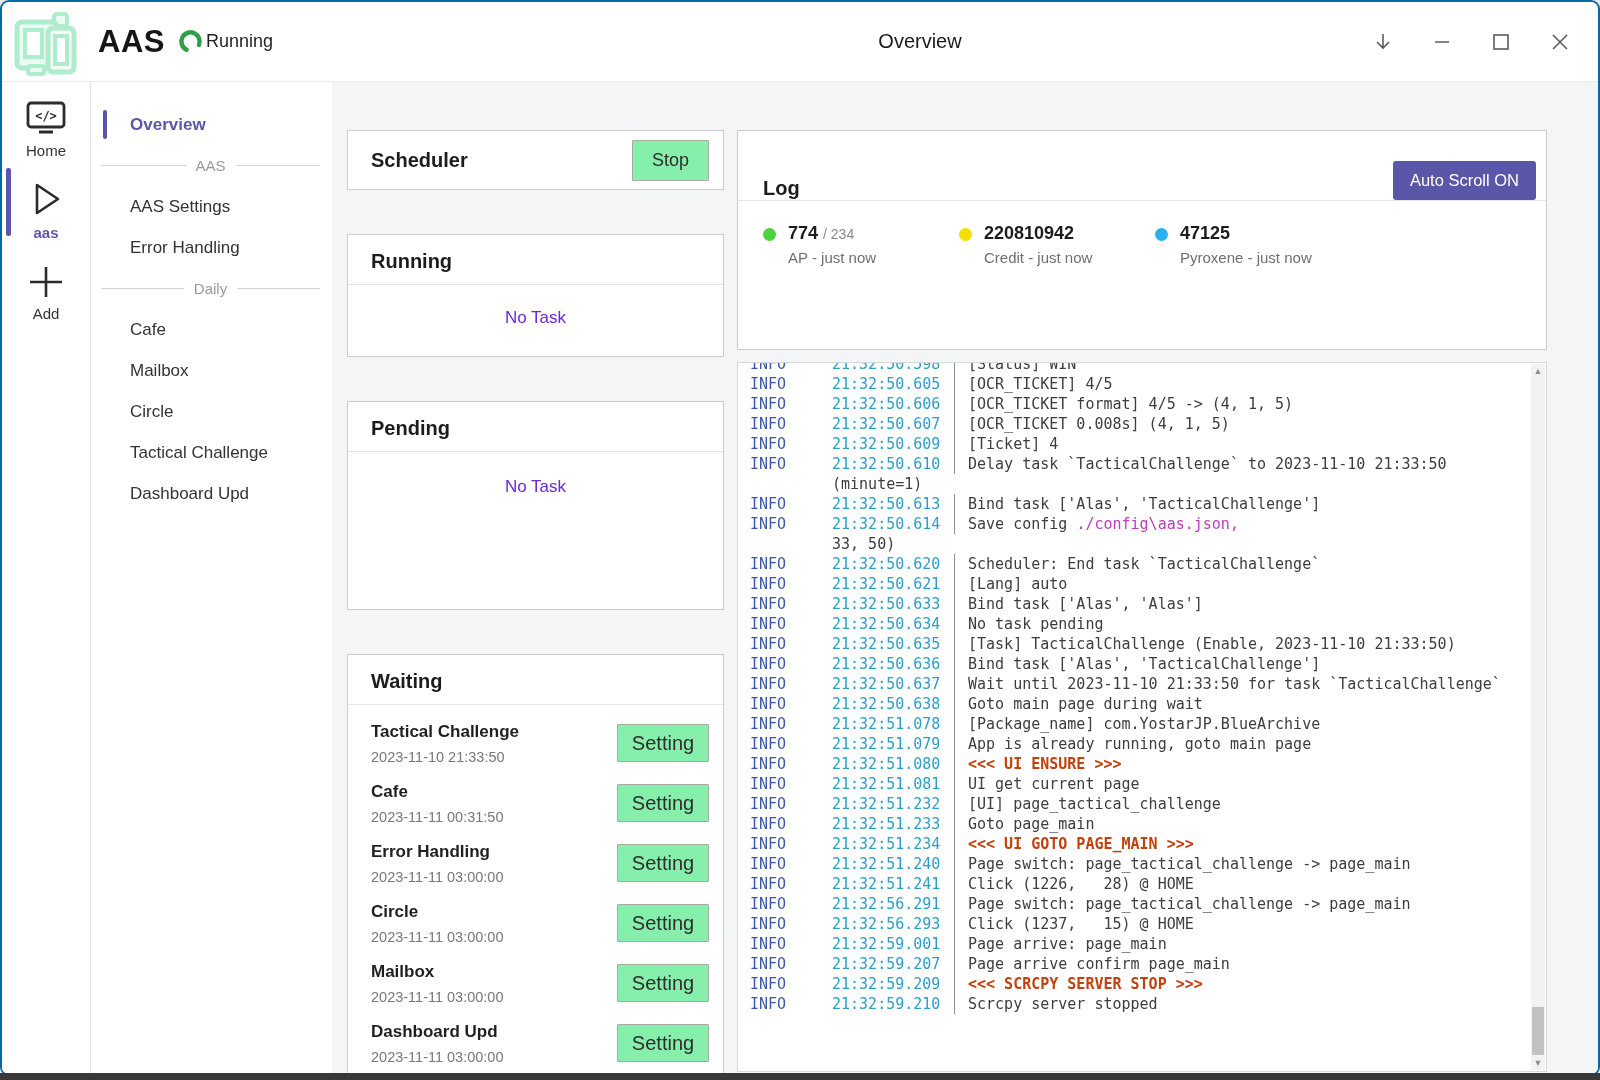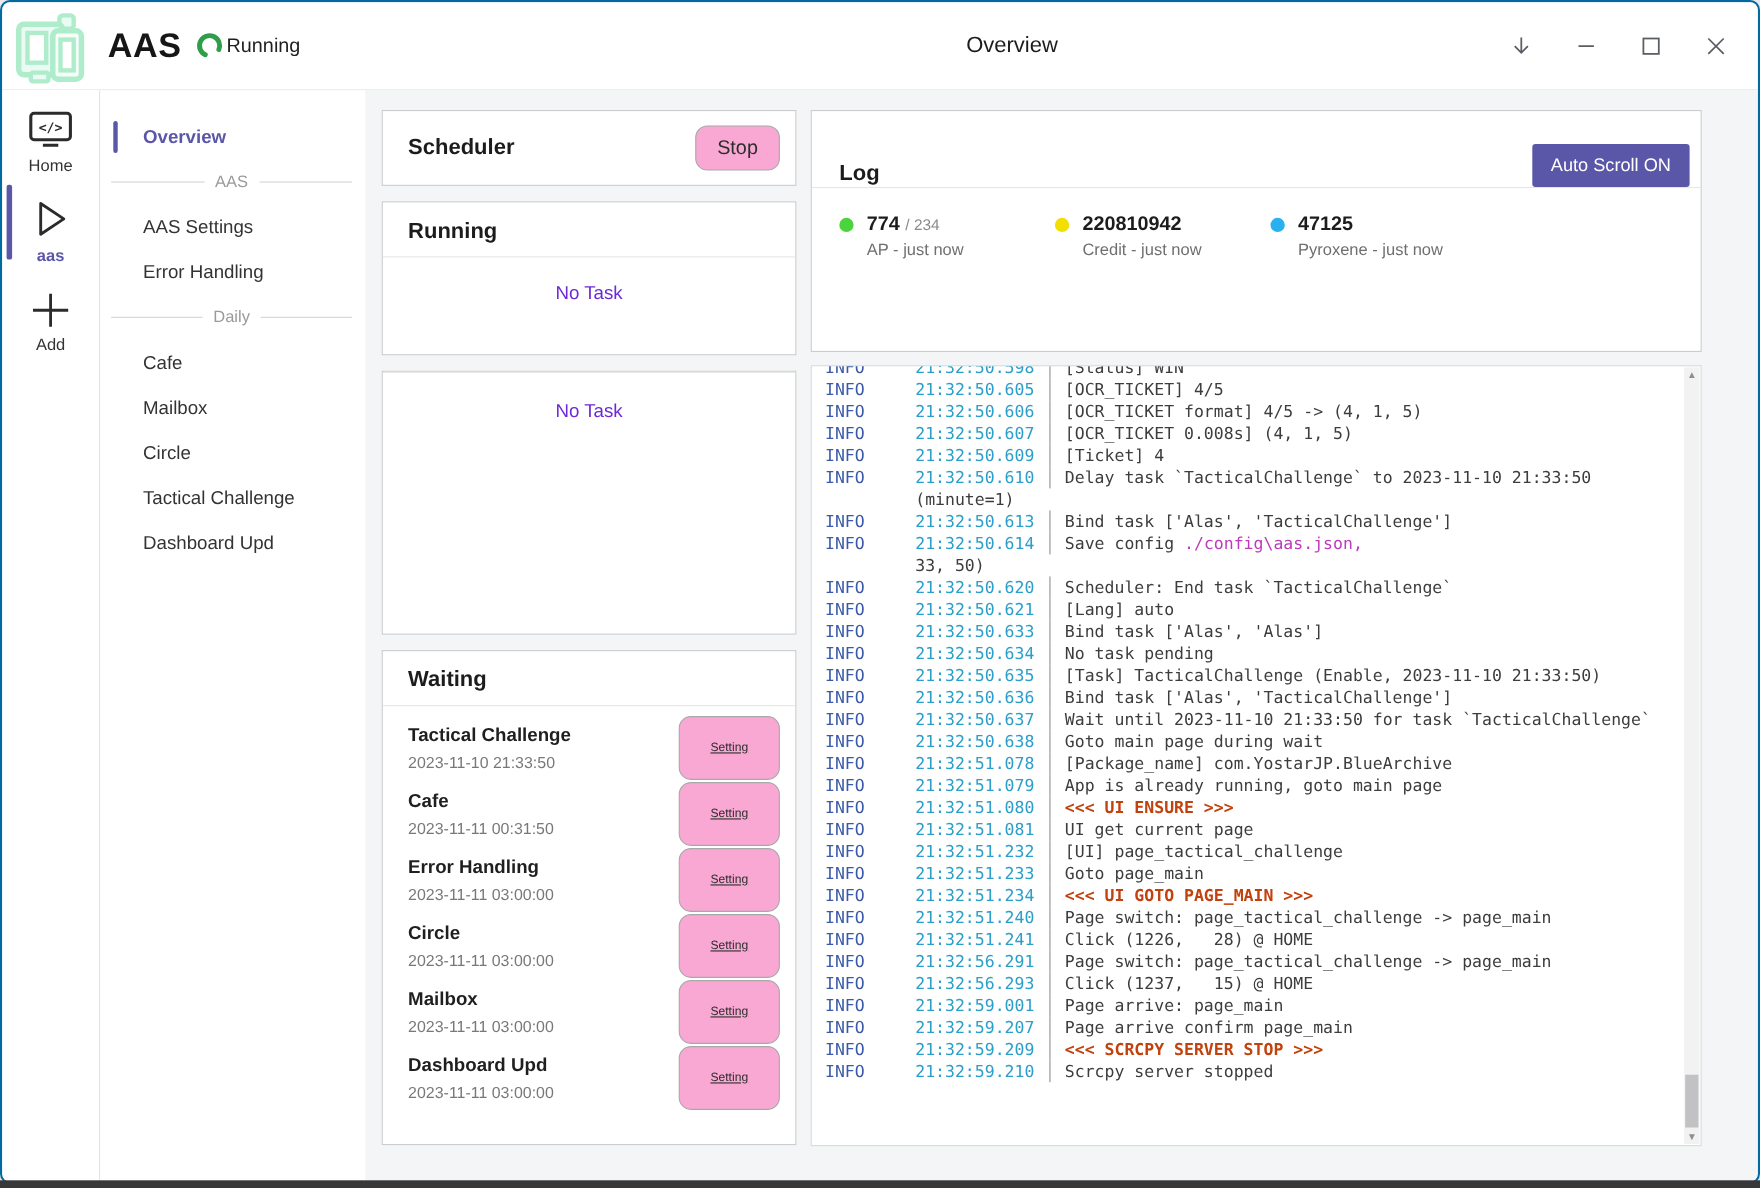--- a/index.html
+++ b/index.html
@@ -44,40 +44,40 @@
   .nav-item .bar { position:absolute; left:12px; top:6px; width:4px; height:29px; background:var(--accent); border-radius:2px; display:none; }
   .nav-item.active { color:var(--accent); font-weight:bold; }
   .nav-item.active .bar { display:block; }
   .nav-divider { height:41px; display:flex; align-items:center; padding:0 12px 0 10px; gap:10px; }
   .nav-divider .line { flex:1; height:1px; background:#d4d4d4; }
   .nav-divider .lbl { font-size:15px; color:#9a9a9a; }
   
   .main { flex:1; background:#f4f5f6; padding:18px 0 0 15px; display:flex; gap:13px; min-height:0; }
   .col-left  { width:377px; flex:0 0 377px; display:flex; flex-direction:column; gap:14px; }
   .col-right { width:810px; flex:0 0 810px; display:flex; flex-direction:column; gap:12px; }
-  .card { background:#fff; border:1px solid #cbcccd; }
+  .card { background:#fff; border:1px solid #cbcccd;margin-top:30px; }
   .card-title { font-size:20px; font-weight:bold; color:#1c1c1c; }
   .hdivider { border-bottom:1px solid #e6e6e6; }
   
   .scheduler-card { height:69px; display:flex; align-items:center; justify-content:space-between; padding:0 14px 0 23px; }
-  .btn-outline { background:#f9a8d4; border:1px solid #a8a8a8; border-radius:11px; color:#2d2d2d; cursor:default; }
+  .btn-outline { background:#86efac; border:1px solid #a8a8a8; border-radius:1px; color:#2d2d2d; cursor:default; }
   .stop-btn { font-size:18px; padding:9px 19px; }
   
   .running-card { height:140px; }
   .pending-card { height:240px; }
   .panel-head { padding:15px 23px 11px; }
   .empty-text { text-align:center; color:#6d28d9; font-size:17px; padding-top:25px; }
   .running-card .empty-text { padding-top:23px; }
   
   .waiting-card { height:450px; }
   .waiting-list { padding:8px 14px 0 23px; }
   .task-row { height:60px; display:flex; align-items:center; justify-content:space-between; }
   .task-name { font-size:17px; font-weight:bold; color:#1f1f1f; }
   .task-date { font-size:14.5px; color:#787878; margin-top:7px; }
-  .setting-btn { font-size:11px; width:92px; height:58px;text-decoration:underline; }
+  .setting-btn { font-size:20px; width:92px; height:38px; }
   
   .log-card { height:220px; }
   .log-head { height:69px; display:flex; align-items:flex-end; justify-content:space-between; padding:0 10px 0 25px; }
   .autoscroll-btn { background:var(--accent); color:#fff; border:none; border-radius:3px; font-size:16.5px; padding:10px 17px; cursor:default; font-family:"Liberation Sans",sans-serif; }
   .log-stats { display:flex; padding:22px 0 0 25px; }
   .stat { width:196px; display:flex; gap:12px; }
   .stat-dot { width:13px; height:13px; border-radius:50%; margin-top:5px; flex:0 0 13px; }
   .stat-value { font-size:18px; font-weight:bold; color:#1c1c1c; }
   .stat-suffix { font-size:14px; color:#8a8a8a; font-weight:normal; margin-left:5px; }
   .stat-label { font-size:15px; color:#6f6f6f; margin-top:5px; }
@@ -214,20 +214,21 @@
           <button class="btn-outline stop-btn">Stop</button>
         </div>
 
         <div class="card running-card">
           <div class="panel-head"><span class="card-title">Running</span></div>
           <div class="hdivider"></div>
           <div class="empty-text">No Task</div>
         </div>
 
         <div class="card pending-card">
+          <div class="panel-head"><span class="card-title">Pending</span></div>
           <div class="hdivider"></div>
           <div class="empty-text">No Task</div>
         </div>
 
         <div class="card waiting-card">
           <div class="panel-head"><span class="card-title">Waiting</span></div>
           <div class="hdivider"></div>
           <div class="waiting-list">
               <div class="task-row">
                 <div>

